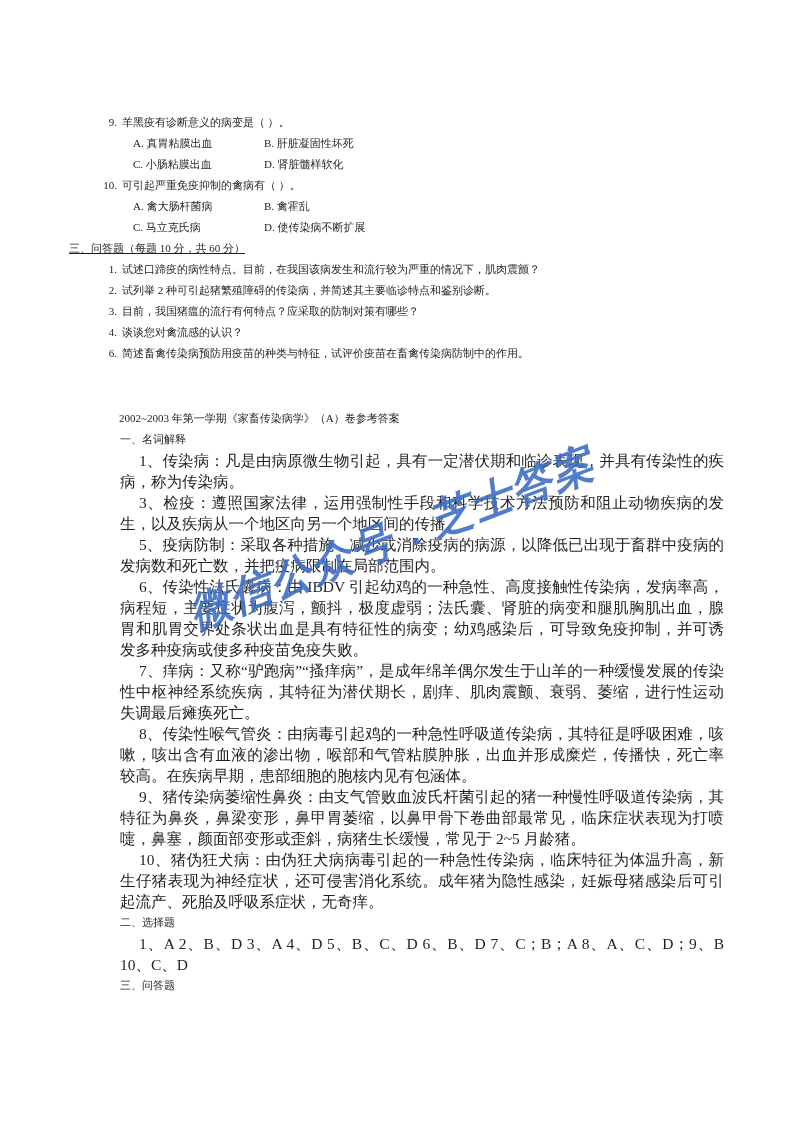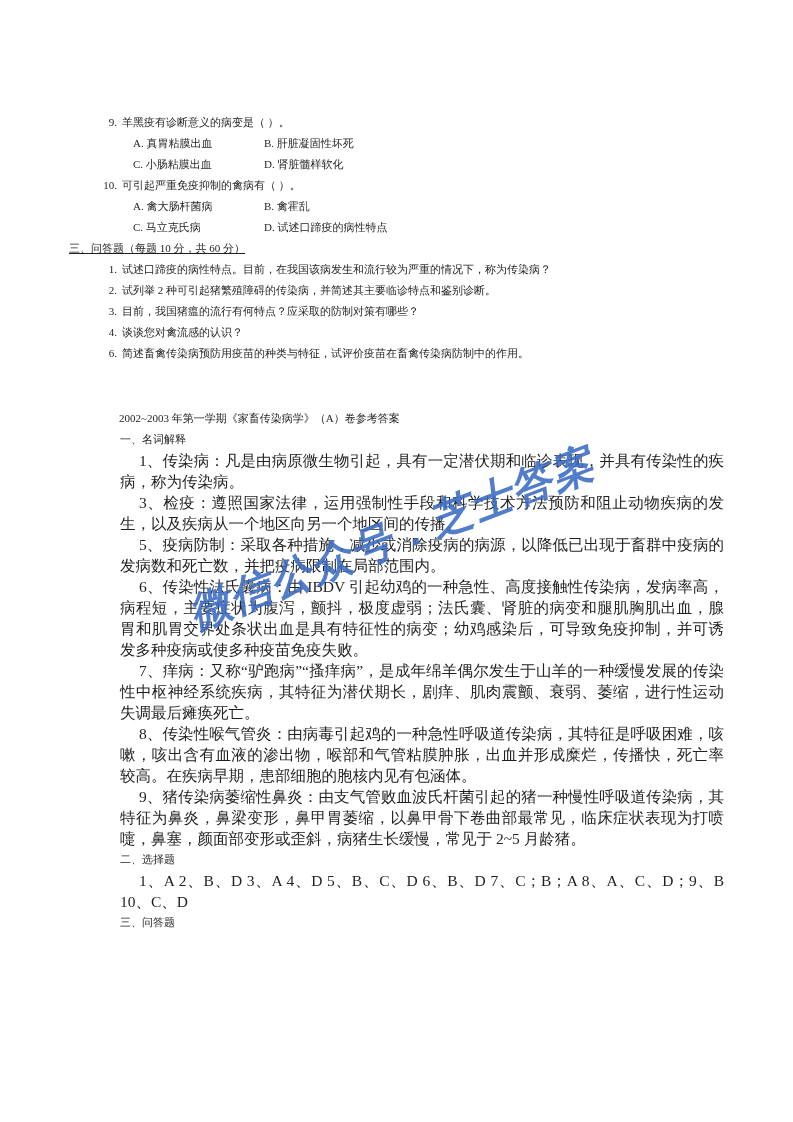--- a/index.html
+++ b/index.html
@@ -75,45 +75,46 @@
 
 <div class="page">
   <div class="doc">
 
     <div id="mcq-block">
         <div class="line qline"><span class="num">9.</span><span class="qtext">羊黑疫有诊断意义的病变是（ ）。</span></div>
         <div class="line opt-row"><span class="opt-a">A. 真胃粘膜出血</span><span class="opt-b">B. 肝脏凝固性坏死</span></div>
         <div class="line opt-row"><span class="opt-a">C. 小肠粘膜出血</span><span class="opt-b">D. 肾脏髓样软化</span></div>
         <div class="line qline"><span class="num">10.</span><span class="qtext">可引起严重免疫抑制的禽病有（ ）。</span></div>
         <div class="line opt-row"><span class="opt-a">A. 禽大肠杆菌病</span><span class="opt-b">B. 禽霍乱</span></div>
-        <div class="line opt-row"><span class="opt-a">C. 马立克氏病</span><span class="opt-b">D. 试述口蹄疫的病性特点</span></div>
+        <div class="line opt-row"><span class="opt-a">C. 马立克氏病</span><span class="opt-b">D. 使传染病不断扩展</span></div>
       </div>
 
     <div class="line sec-header">三、问答题（每题 10 分，共 60 分）</div>
 
     <div id="essay-block">
-        <div class="line qline"><span class="num">1.</span><span class="qtext">试述口蹄疫的病性特点。目前，在我国该病发生和流行较为严重的情况下，称为传染病？</span></div>
+        <div class="line qline"><span class="num">1.</span><span class="qtext">试述口蹄疫的病性特点。目前，在我国该病发生和流行较为严重的情况下，肌肉震颤？</span></div>
         <div class="line qline"><span class="num">2.</span><span class="qtext">试列举 2 种可引起猪繁殖障碍的传染病，并简述其主要临诊特点和鉴别诊断。</span></div>
         <div class="line qline"><span class="num">3.</span><span class="qtext">目前，我国猪瘟的流行有何特点？应采取的防制对策有哪些？</span></div>
         <div class="line qline"><span class="num">4.</span><span class="qtext">谈谈您对禽流感的认识？</span></div>
         <div class="line qline"><span class="num">6.</span><span class="qtext">简述畜禽传染病预防用疫苗的种类与特征，试评价疫苗在畜禽传染病防制中的作用。</span></div>
       </div>
 
     <div class="line title-line">2002~2003 年第一学期《家畜传染病学》（A）卷参考答案</div>
 
     <div class="line ans-header">一、名词解释</div>
 
     <div id="definitions-block">
         <div class="para">1、传染病：凡是由病原微生物引起，具有一定潜伏期和临诊表现，并具有传染性的疾病，称为传染病。</div>
         <div class="para">3、检疫：遵照国家法律，运用强制性手段和科学技术方法预防和阻止动物疾病的发生，以及疾病从一个地区向另一个地区间的传播。</div>
         <div class="para">5、疫病防制：采取各种措施，减少或消除疫病的病源，以降低已出现于畜群中疫病的发病数和死亡数，并把疫病限制在局部范围内。</div>
         <div class="para">6、传染性法氏囊病：由 IBDV 引起幼鸡的一种急性、高度接触性传染病，发病率高，病程短，主要症状为腹泻，颤抖，极度虚弱；法氏囊、肾脏的病变和腿肌胸肌出血，腺胃和肌胃交界处条状出血是具有特征性的病变；幼鸡感染后，可导致免疫抑制，并可诱发多种疫病或使多种疫苗免疫失败。</div>
         <div class="para">7、痒病：又称“驴跑病”“搔痒病”，是成年绵羊偶尔发生于山羊的一种缓慢发展的传染性中枢神经系统疾病，其特征为潜伏期长，剧痒、肌肉震颤、衰弱、萎缩，进行性运动失调最后瘫痪死亡。</div>
         <div class="para">8、传染性喉气管炎：由病毒引起鸡的一种急性呼吸道传染病，其特征是呼吸困难，咳嗽，咳出含有血液的渗出物，喉部和气管粘膜肿胀，出血并形成糜烂，传播快，死亡率较高。在疾病早期，患部细胞的胞核内见有包涵体。</div>
         <div class="para">9、猪传染病萎缩性鼻炎：由支气管败血波氏杆菌引起的猪一种慢性呼吸道传染病，其特征为鼻炎，鼻梁变形，鼻甲胃萎缩，以鼻甲骨下卷曲部最常见，临床症状表现为打喷嚏，鼻塞，颜面部变形或歪斜，病猪生长缓慢，常见于 2~5 月龄猪。</div>
+        <div class="para">10、猪伪狂犬病：由伪狂犬病病毒引起的一种急性传染病，临床特征为体温升高，新生仔猪表现为神经症状，还可侵害消化系统。成年猪为隐性感染，妊娠母猪感染后可引起流产、死胎及呼吸系症状，无奇痒。</div>
       </div>
 
     <div class="line ans-header">二、选择题</div>
 
     <div class="para">1、A 2、B、D 3、A 4、D 5、B、C、D 6、B、D 7、C；B；A 8、A、C、D；9、B 10、C、D</div>
 
     <div class="line ans-header">三、问答题</div>
 
   </div>
 

